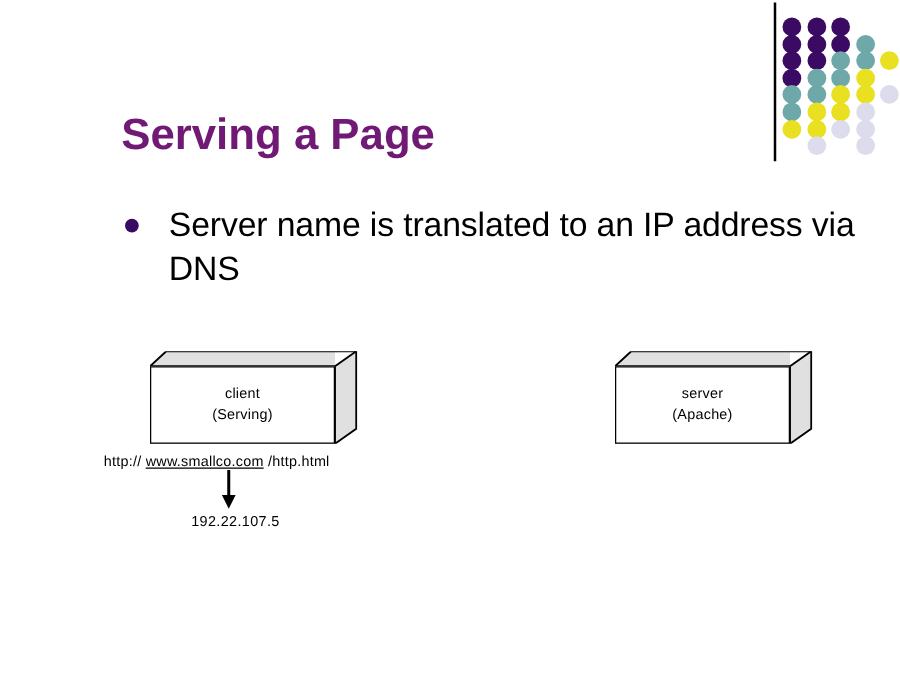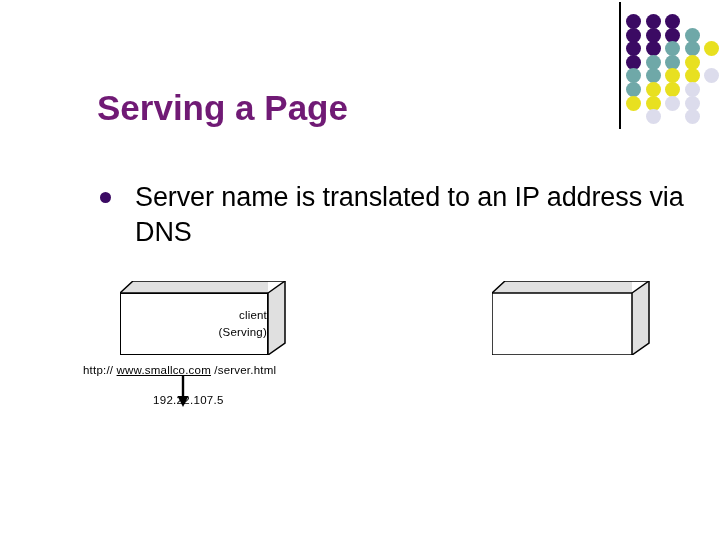--- a/index.html
+++ b/index.html
@@ -49,21 +49,21 @@
     font-weight: bold;
     color: #701a75;
     letter-spacing: 0px;
     white-space: nowrap;
   }
 
   
   #bullet-row {
     position: absolute;
     left: 100px;
-    top: 180px;
+    top: 163px;
     width: 612px;
     display: flex;
     align-items: flex-start;
   }
   #bullet-marker {
     width: 11px;
     height: 11px;
     border-radius: 50%;
     background: #3b0a63;
     margin-top: 12px;
@@ -83,21 +83,21 @@
   }
   .box3d .front {
     position: absolute;
     left: 0;
     top: 12px;
     box-sizing: border-box;
     border: 1.5px solid #000000;
     background: #ffffff;
     display: flex;
     flex-direction: column;
-    align-items: flex-end;
+    align-items: center;
     justify-content: center;
   }
   .box3d .top,
   .box3d .side {
     position: absolute;
     background: #e0e0e0;
   }
   .box3d .box-label {
     font-size: 11.5px;
     color: #000000;
@@ -152,21 +152,21 @@
     left: 176px;
     top: 376px;
     width: 14px;
     height: 32px;
   }
 
   
   #ip-address {
     position: absolute;
     left: 153px;
-    top: 394px;
+    top: 412px;
     font-size: 11.5px;
     color: #000000;
     white-space: nowrap;
     letter-spacing: 0.3px;
   }
 </style>
 </head>
 <body>
 
 <div id="divider-line"></div>
@@ -229,22 +229,26 @@
 
 <div class="box3d" id="server-box">
   <div class="top"></div>
   <div class="side"></div>
   <svg class="top-outline" width="158" height="74" viewBox="0 0 158 74">
     <polygon points="0,12 13,0 140,0 157,0 157,62 140,74 0,74" fill="none" stroke="#000000" stroke-width="1.5"></polygon>
     <line x1="0" y1="12" x2="140" y2="12" stroke="#000000" stroke-width="1.5"></line>
     <line x1="140" y1="12" x2="157" y2="0" stroke="#000000" stroke-width="1.5"></line>
     <line x1="140" y1="12" x2="140" y2="74" stroke="#000000" stroke-width="1.5"></line>
   </svg>
+  <div class="front">
+    <div class="box-label">server</div>
+    <div class="box-label">(Apache)</div>
+  </div>
 </div>
 
-<div id="url-line"><span>http:// </span><span id="url-host">www.smallco.com</span><span> /server.html</span></div>
+<div id="url-line"><span>http:// </span><span id="url-host">www.smallco.com</span><span> /http.html</span></div>
 
 <svg id="dns-arrow" viewBox="0 0 14 32">
   <line x1="7" y1="0" x2="7" y2="22" stroke="#000000" stroke-width="2.4"></line>
   <polygon points="7,31 1.5,20 12.5,20" fill="#000000"></polygon>
 </svg>
 
 <div id="ip-address">192.22.107.5</div>
 
 </body></html>

